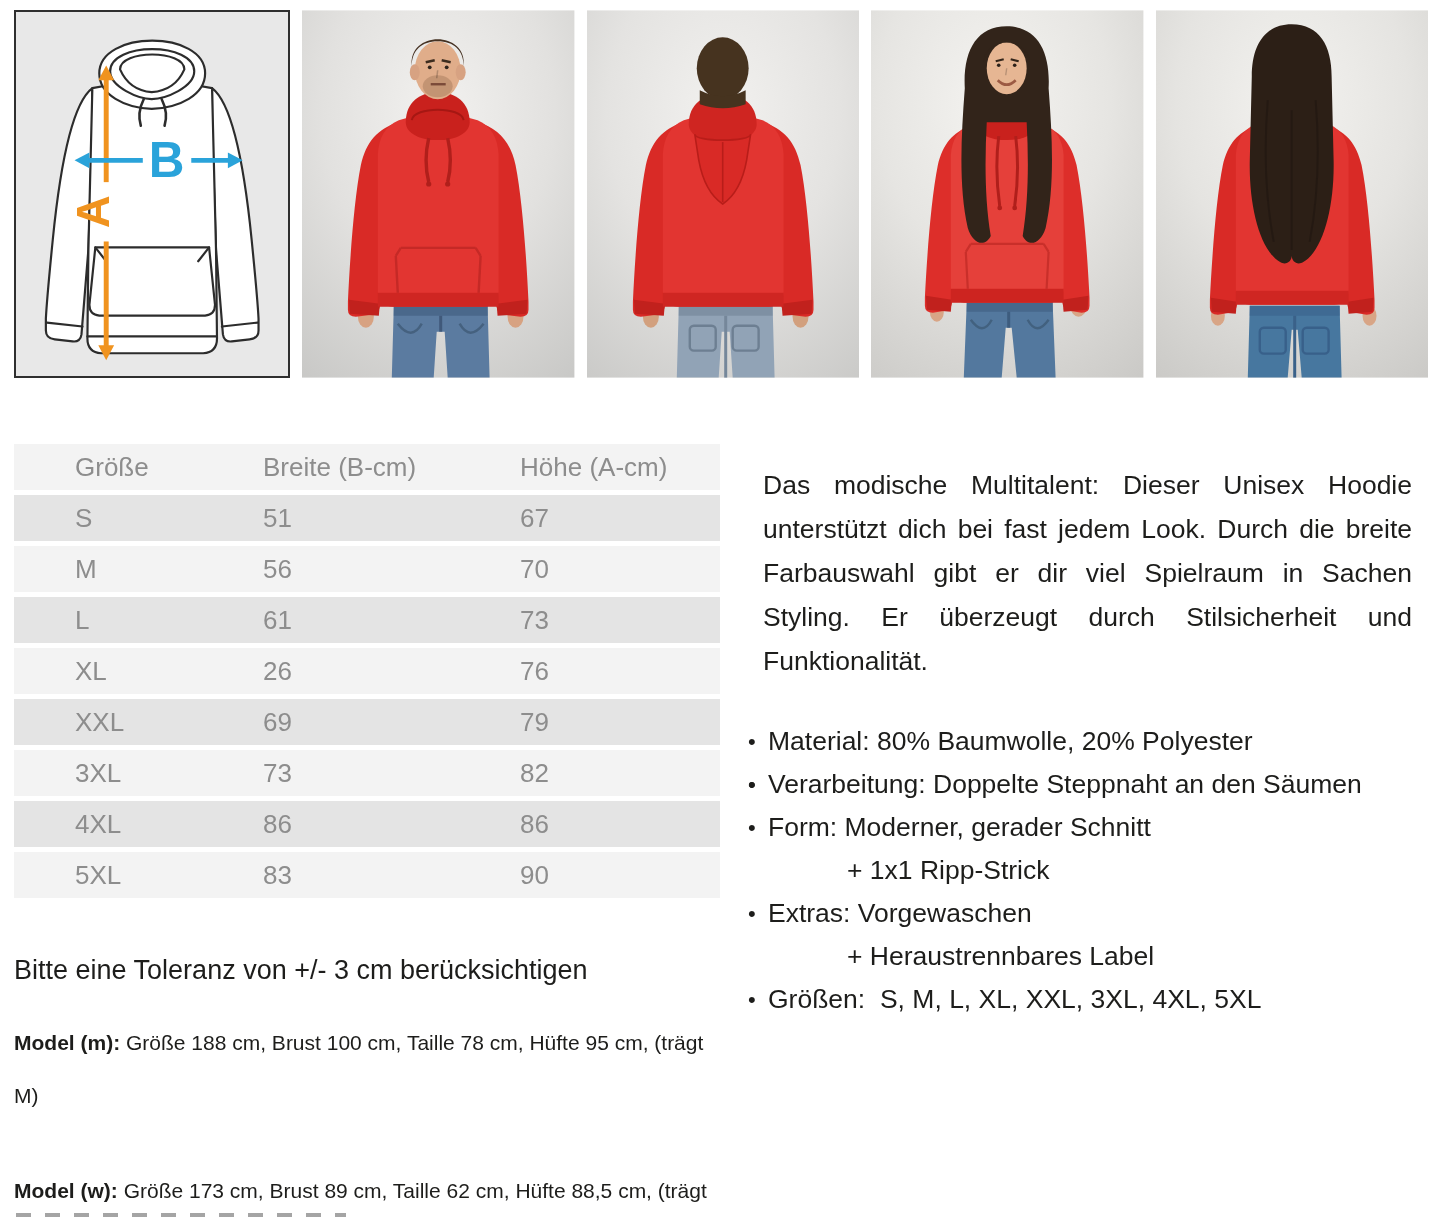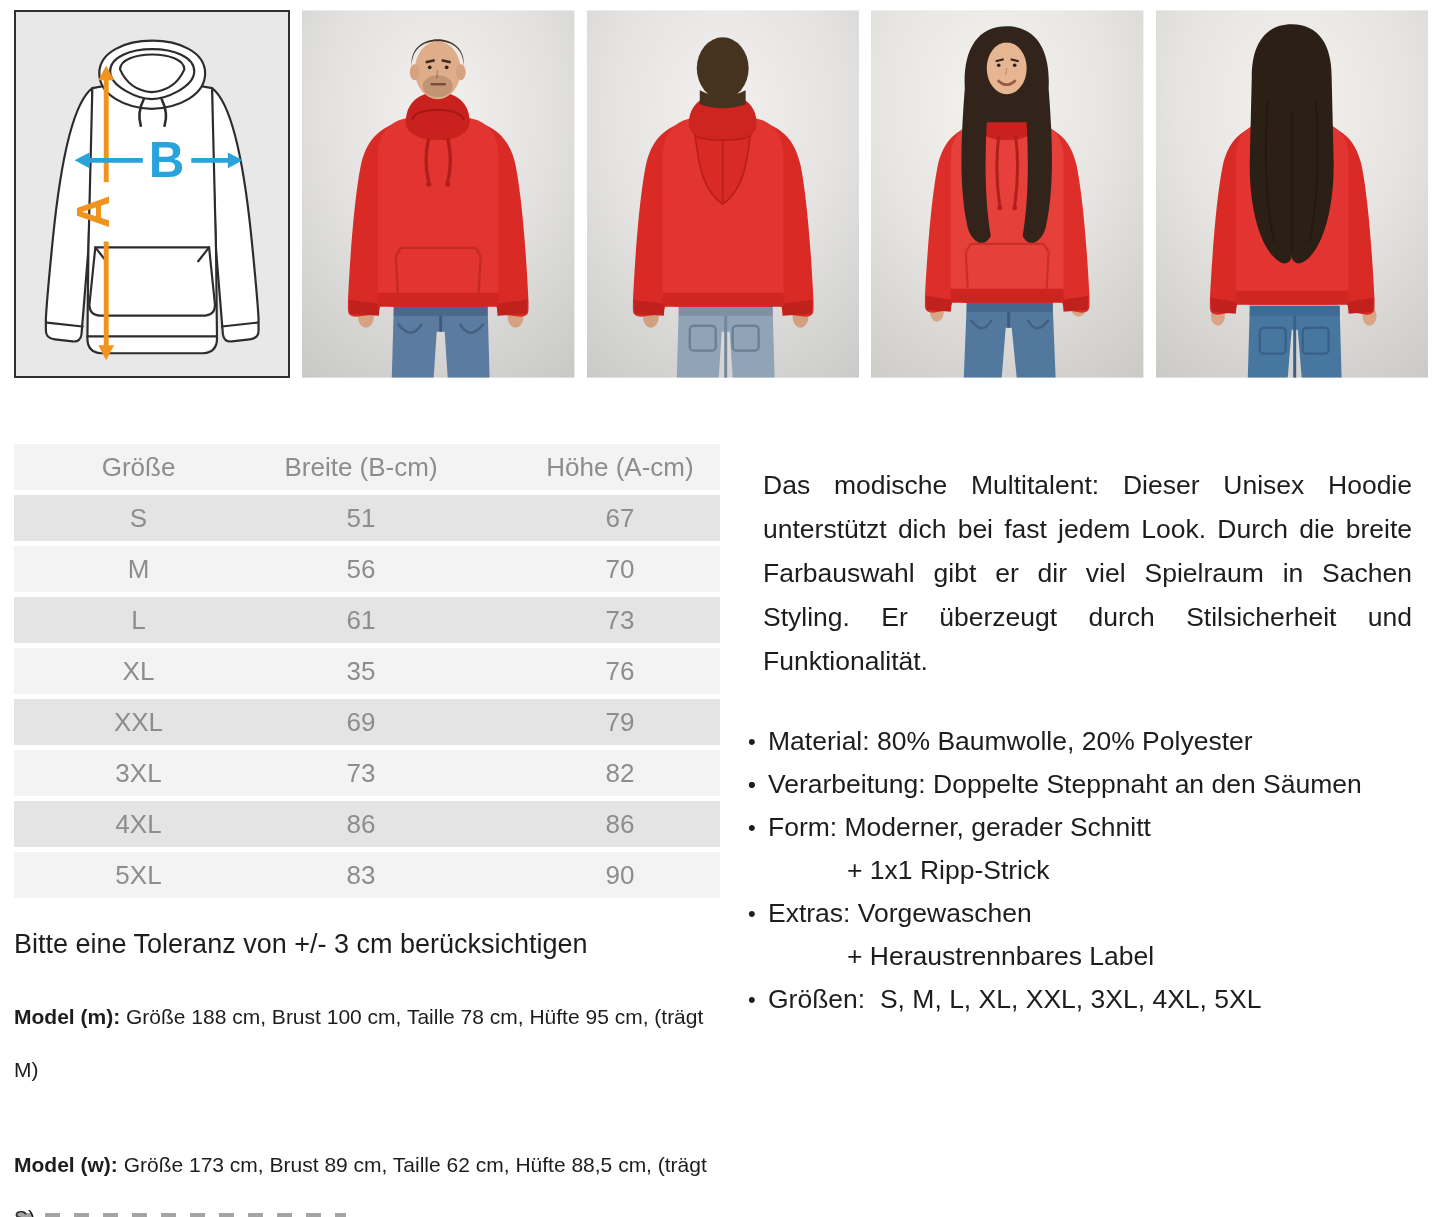--- a/index.html
+++ b/index.html
@@ -9,26 +9,26 @@
   }
   
   .gallery{position:absolute;left:14px;top:10px;width:1414px;height:368px;display:flex;gap:12px;}
   .tile{margin:0;flex:1 1 0;height:100%;overflow:hidden;}
   .tile svg{display:block;width:100%;height:100%;}
   .tile.diagram{border:2px solid #2f2f2f;box-sizing:border-box;background:#e8e8e8;}
   
   .left-col{position:absolute;left:14px;top:444px;width:706px;}
   table.sizes{width:100%;border-collapse:separate;border-spacing:0;font-size:26px;color:var(--table-text,#8d8d8d);}
   table.sizes th{font-weight:400;}
-  table.sizes th,table.sizes td{text-align:center;padding:0 0 0 61px;height:46px;border-bottom:5px solid #fff;vertical-align:middle;}
+  table.sizes th,table.sizes td{text-align:left;padding:0 0 0 61px;height:46px;border-bottom:5px solid #fff;vertical-align:middle;}
   table.sizes thead tr{background:var(--stripe-light,#f3f3f3);}
   tr.stripe-dark{background:var(--stripe-dark,#e4e4e4);}
   tr.stripe-light{background:var(--stripe-light,#f3f3f3);}
   .col-size{width:188px}.col-breite{width:257px}.col-hoehe{width:261px}
-  .tolerance{margin:26px 0 0;font-size:27px;}
+  .tolerance{margin:52px 0 0;font-size:27px;}
   .model-note{margin:30px 0 0;font-size:21px;line-height:53px;}
   .model-note.w{margin-top:42px;}
   .model-note b{font-weight:700;}
   
   .right-col{position:absolute;left:747px;top:447px;width:681px;}
   .desc{margin:16px;font-size:26.5px;line-height:44px;text-align:justify;}
   .features{list-style:none;margin:37px 0 0;padding:0;font-size:26.5px;line-height:43px;}
   .features li{position:relative;padding-left:21px;}
   .features .dot{position:absolute;left:1px;top:0;font-size:22px;}
   .features .txt{white-space:pre-wrap;}
@@ -276,21 +276,21 @@
     <td>56</td>
     <td>70</td>
   </tr>
         <tr class="stripe-dark">
     <td>L</td>
     <td>61</td>
     <td>73</td>
   </tr>
         <tr class="stripe-light">
     <td>XL</td>
-    <td>35</td>
+    <td>26</td>
     <td>76</td>
   </tr>
         <tr class="stripe-dark">
     <td>XXL</td>
     <td>69</td>
     <td>79</td>
   </tr>
         <tr class="stripe-light">
     <td>3XL</td>
     <td>73</td>

